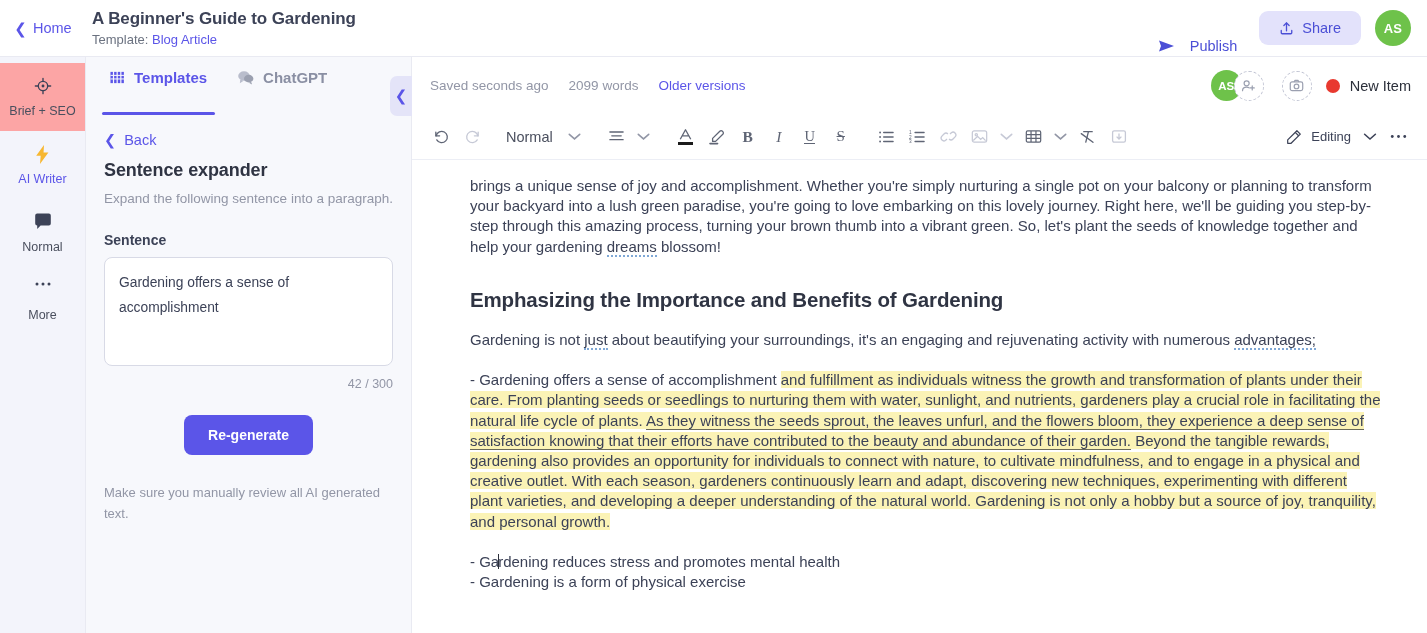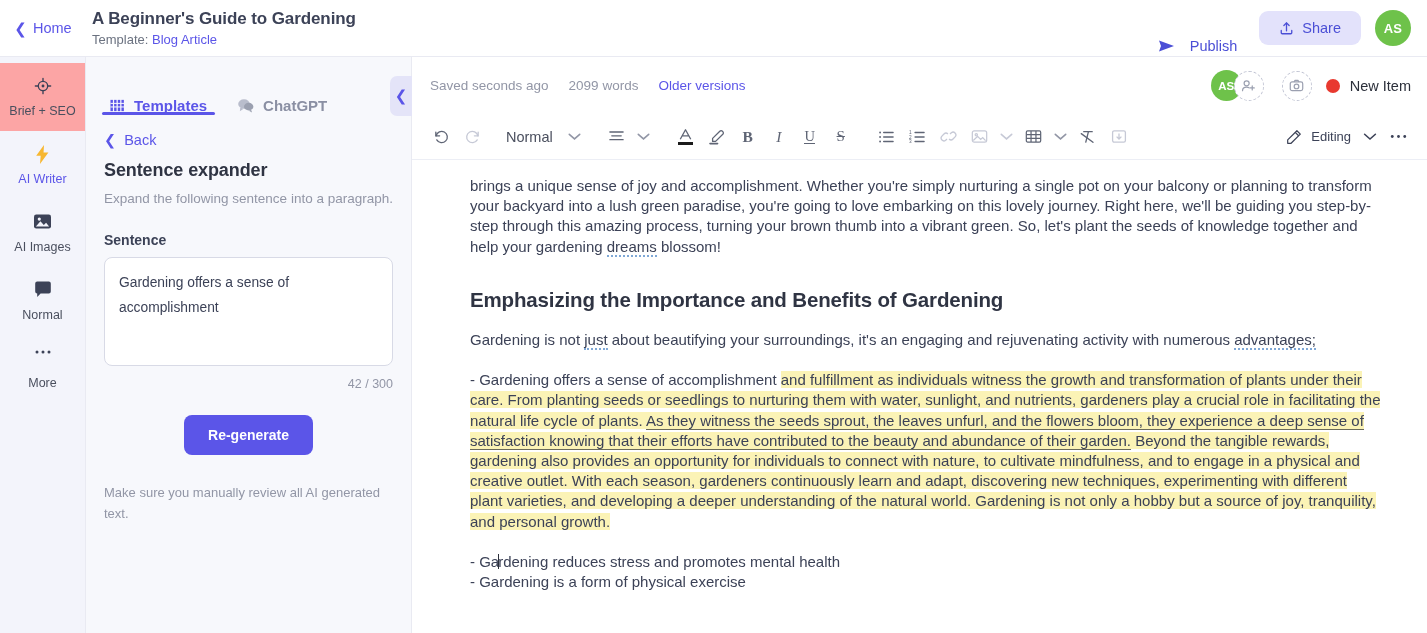--- a/index.html
+++ b/index.html
@@ -63,21 +63,21 @@
   .rail-item.sel-label { color: #5b55e8; }
 
   
   .panel {
     width: 326px; min-width: 326px; background: #f7f8fc;
     border-right: 1px solid #e9eaf2; position: relative;
     display: flex; flex-direction: column;
   }
   .panel-tabs { display: flex; height: 57px; align-items: flex-end; padding-left: 16px; gap: 14px; }
   .ptab {
-    display: flex; align-items: center; gap: 9px; padding: 0 8px 0;
+    display: flex; align-items: center; gap: 9px; padding: 0 8px 28px;
     font-size: 15px; font-weight: 600; color: #8a8fa3; cursor: pointer; position: relative;
   }
   .ptab.active { color: #5b55e8; }
   .ptab.active::after {
     content: ""; position: absolute; left: 0; right: 0; bottom: -1px;
     height: 3px; background: #5b55e8; border-radius: 2px;
   }
   .ptab-ico { display: inline-flex; }
   .panel-body { padding: 18px 18px 0 18px; overflow: hidden; }
   .back-link { display: flex; align-items: center; gap: 8px; color: #5b55e8; font-size: 14.5px; cursor: pointer; }
@@ -215,30 +215,20 @@
         </span>
         <span>Brief + SEO</span>
       </div>
       <div class="rail-item sel-label">
         <span class="rail-ico">
           <svg width="15" height="19" viewBox="0 0 14 18" style="margin:0 auto">
               <path d="M8.4 0 L1 10.2 h4.3 L4.6 18 L12.6 7.2 H8 Z" fill="#f7b731"></path>
             </svg>
         </span>
         <span>AI Writer</span>
-      </div>
-      <div class="rail-item">
-        <span class="rail-ico">
-          <svg width="19" height="17" viewBox="0 0 20 18" style="margin:0 auto">
-            <rect x="1" y="1.5" width="18" height="15" rx="2.4" fill="#3c4257"></rect>
-            <circle cx="6.6" cy="6.4" r="1.7" fill="#f3f4fb"></circle>
-            <path d="M3 14.2 L7.8 8.8 L11.4 12.6 L13.8 10.2 L17 14.2 Z" fill="#f3f4fb"></path>
-          </svg>
-        </span>
-        <span>AI Images</span>
       </div>
       <div class="rail-item">
         <span class="rail-ico">
           <svg width="18" height="18" viewBox="0 0 18 18" style="margin:0 auto">
             <path d="M1.2 2.6a2 2 0 0 1 2-2h11.6a2 2 0 0 1 2 2v8a2 2 0 0 1-2 2H6.6L3.2 16v-3.4h-0a2 2 0 0 1-2-2Z" fill="#3c4257"></path>
           </svg>
         </span>
         <span>Normal</span>
       </div>
       <div class="rail-item">

